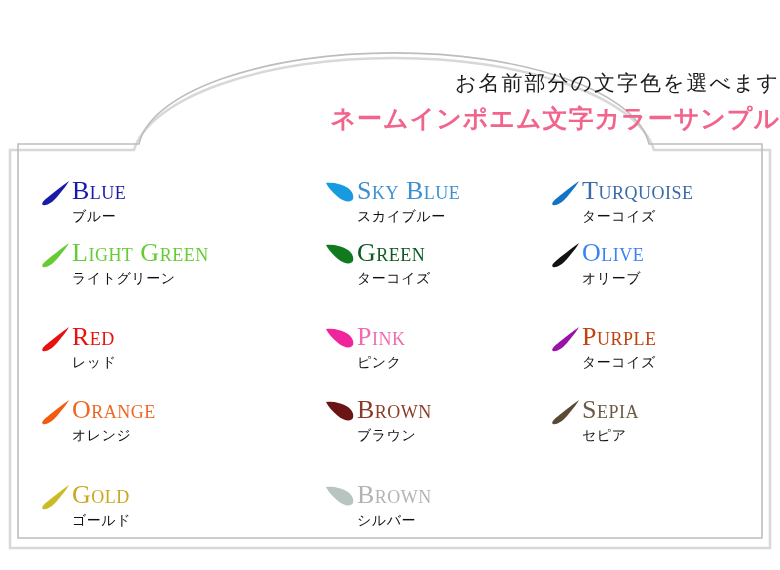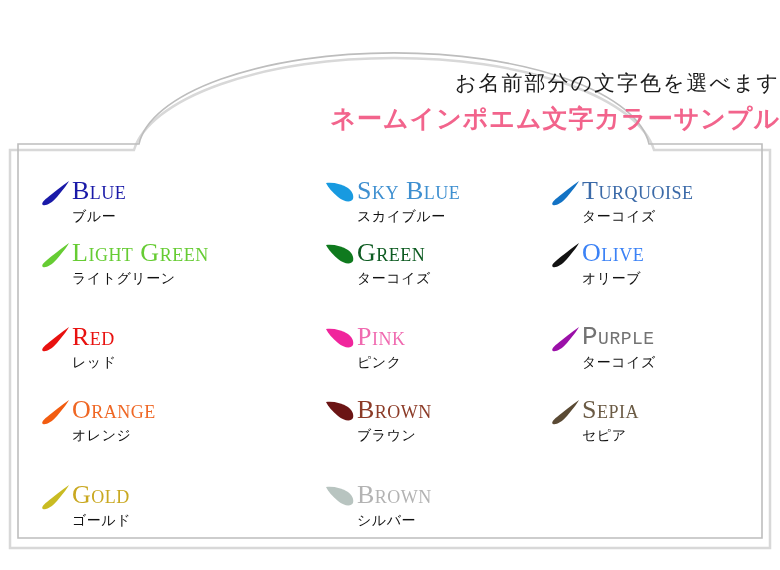--- a/index.html
+++ b/index.html
@@ -272,21 +272,21 @@
           <span class="name-en" style="color: #3b82f6;">Olive</span>
         </div>
         <span class="name-ja">オリーブ</span>
       </div>
 
       <div class="swatch swatch-r2">
         <div class="swatch-top">
           <svg class="brush" viewBox="0 0 30 26">
             <path d="M29,1 C22,6 13,13 7,18 C3,21 1,24 3,25 C6,26 12,23 17,17 C22,11 27,5 29,1 Z" fill="#9b10a8"></path>
           </svg>
-          <span class="name-en" style="color: #737373; font-family: Liberation Mono, monospace;">Purple</span>
+          <span class="name-en" style="color: #c2410c;">Purple</span>
         </div>
         <span class="name-ja">ターコイズ</span>
       </div>
 
       <div class="swatch swatch-r3">
         <div class="swatch-top">
           <svg class="brush" viewBox="0 0 30 26">
             <path d="M29,1 C22,6 13,13 7,18 C3,21 1,24 3,25 C6,26 12,23 17,17 C22,11 27,5 29,1 Z" fill="#5a4a34"></path>
           </svg>
           <span class="name-en" style="color: rgb(107, 91, 69);">Sepia</span>

